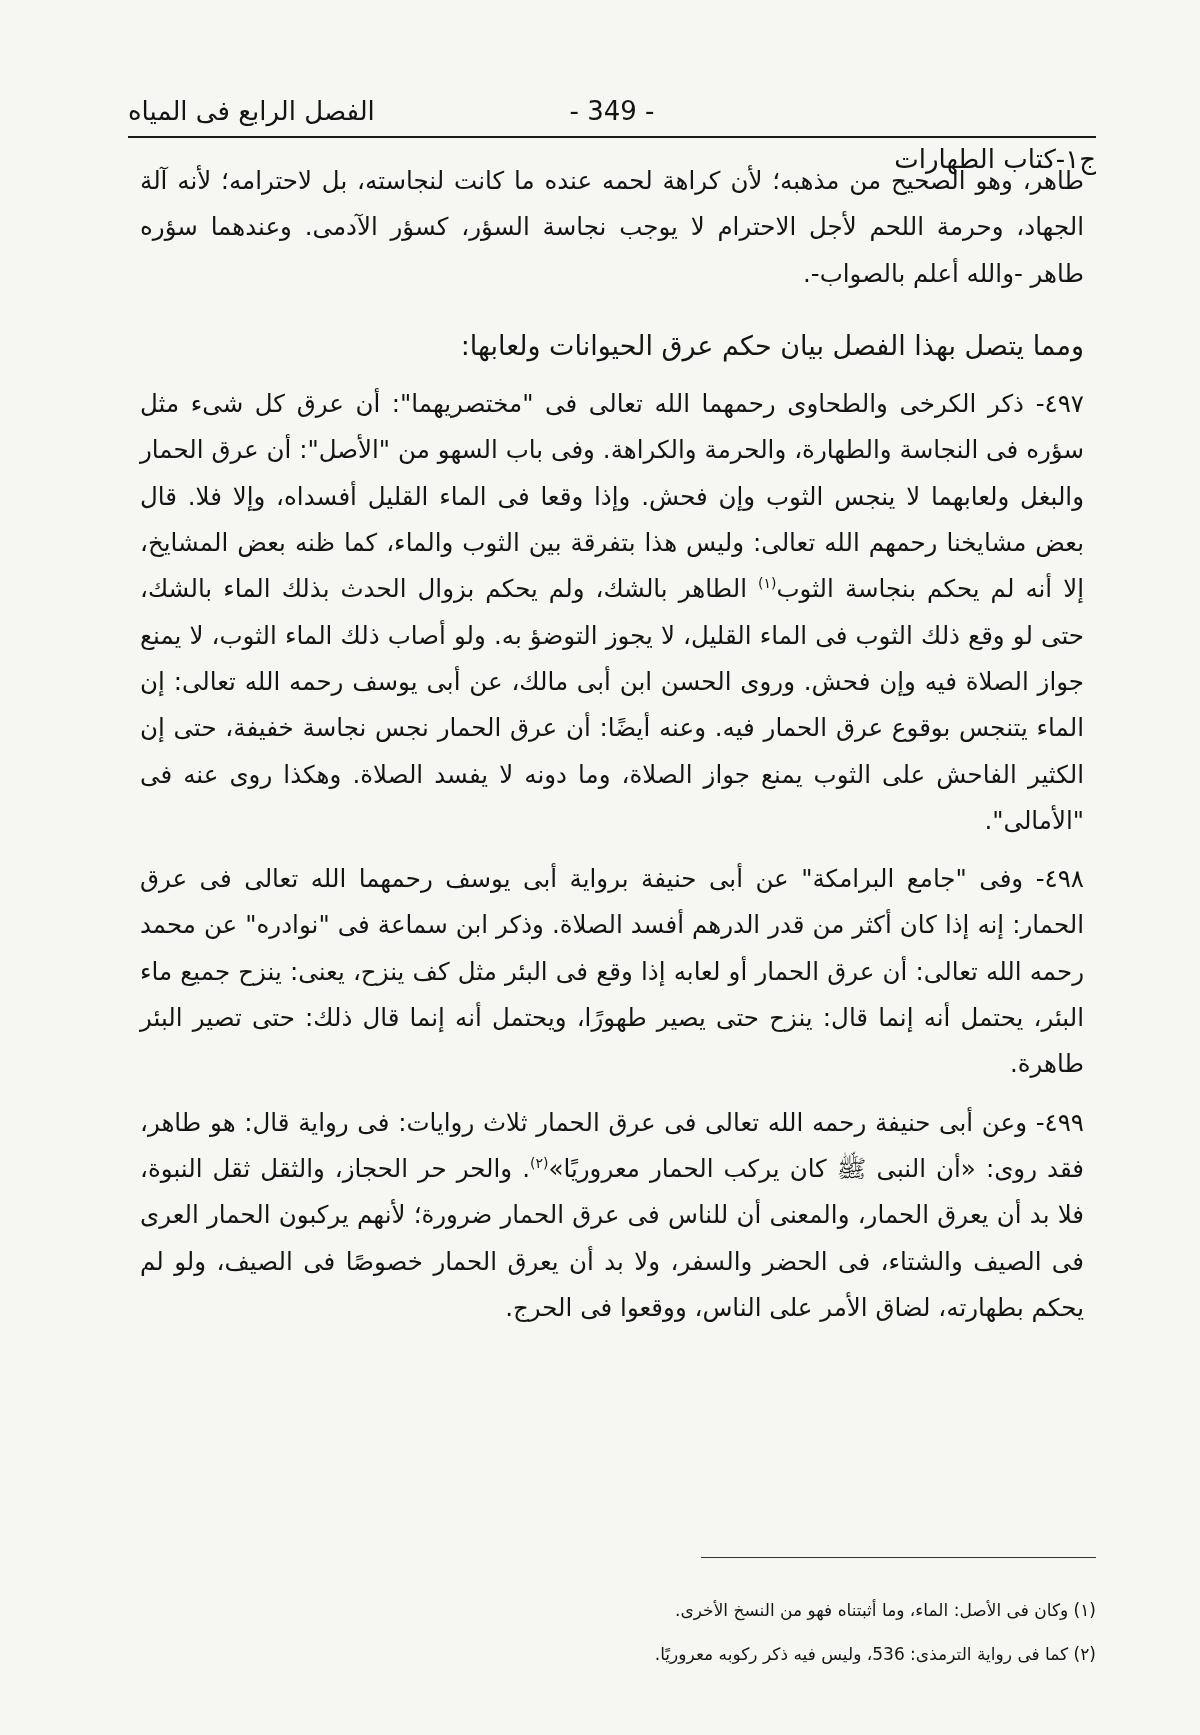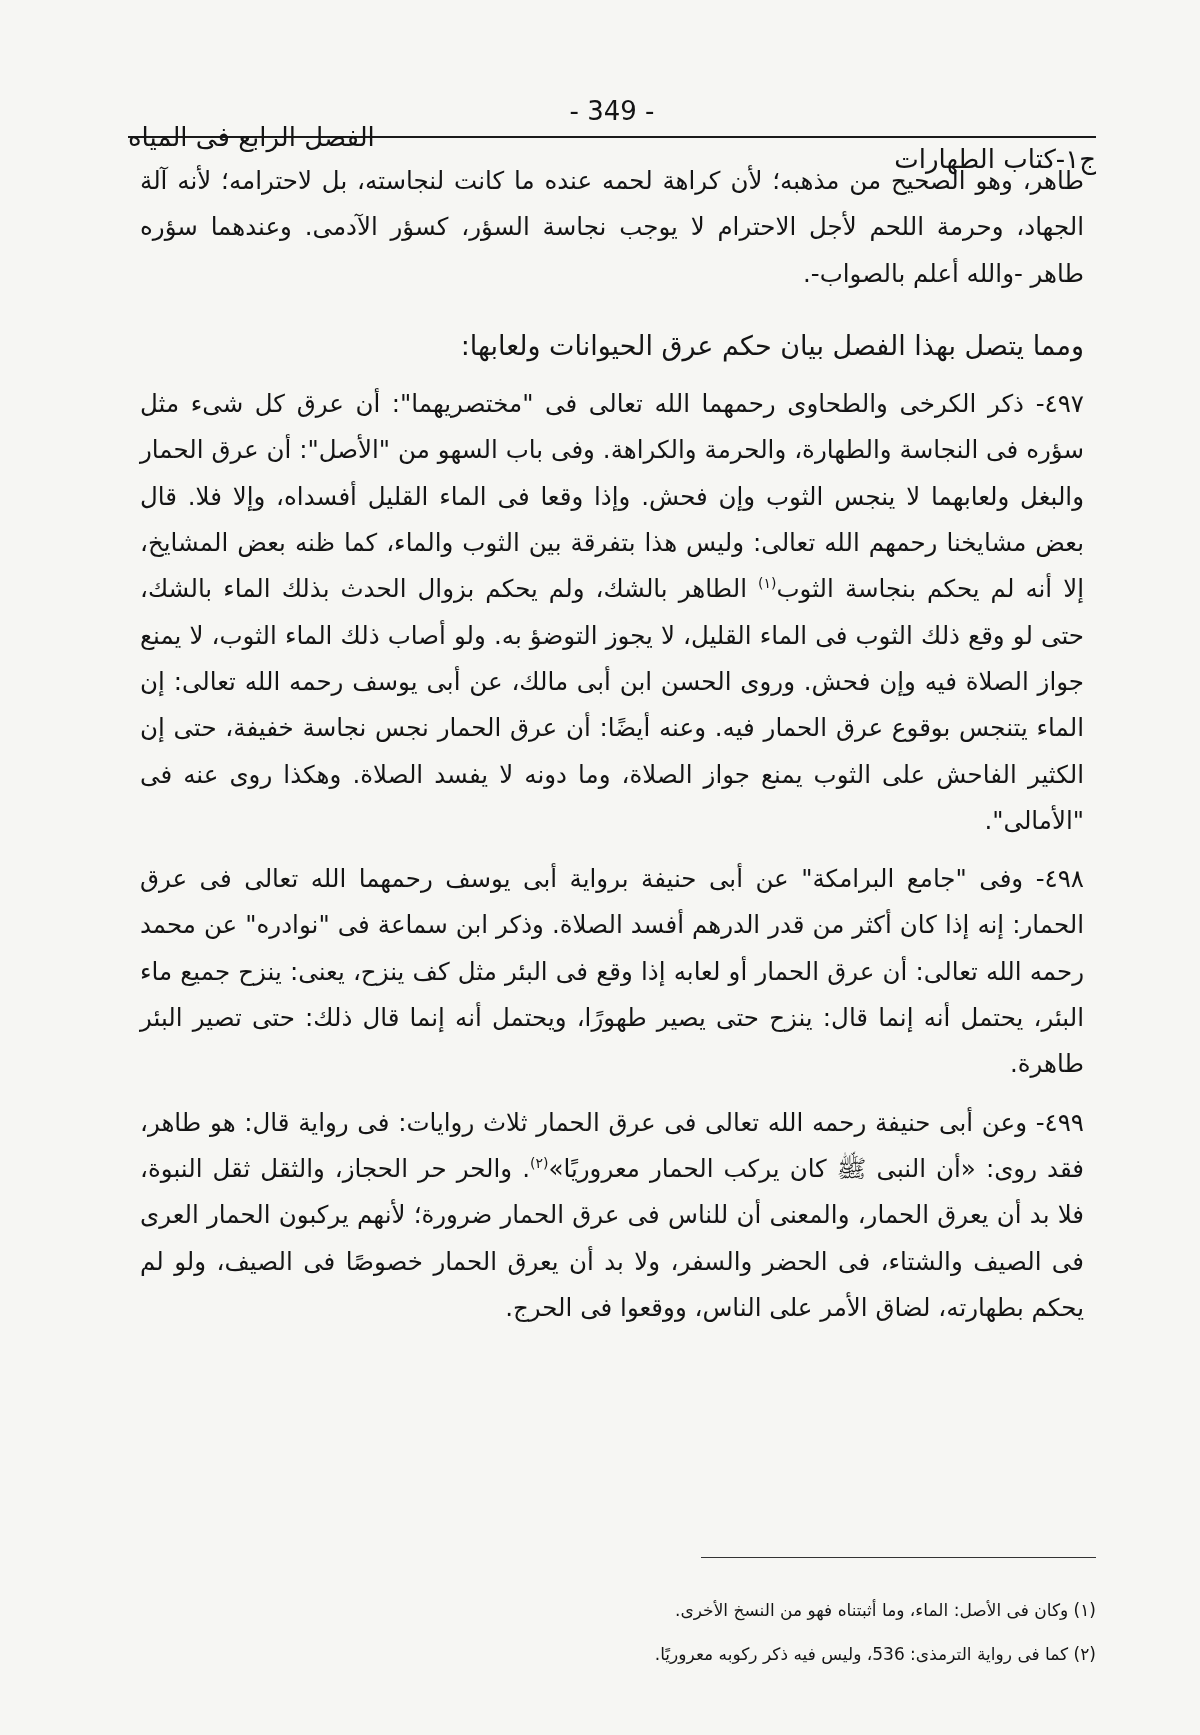--- a/index.html
+++ b/index.html
@@ -18,21 +18,21 @@
   }
   .running-head {
     position: absolute;
     top: 92px; left: 0; right: 0;
     height: 44px;
     border-bottom: 2.5px solid #1a1a1a;
     font-size: 26px;
   }
   .rh-right { position: absolute; right: 0; top: 4px; margin-top: 48px; }
   .rh-center { position: absolute; left: 0; right: 0; top: 4px; text-align: center; direction: ltr; }
-  .rh-left { position: absolute; left: 0; top: 4px; margin-top: 26px; }
+  .rh-left { position: absolute; left: 0; top: 4px; }
   .body-text {
     position: absolute;
     top: 146px; left: 0; right: 0;
     font-size: 24.5px;
     line-height: 46.3px;
     text-align: justify;
     text-align-last: right;
   }
   .body-text p { margin: 12px; }
   .section-heading {

